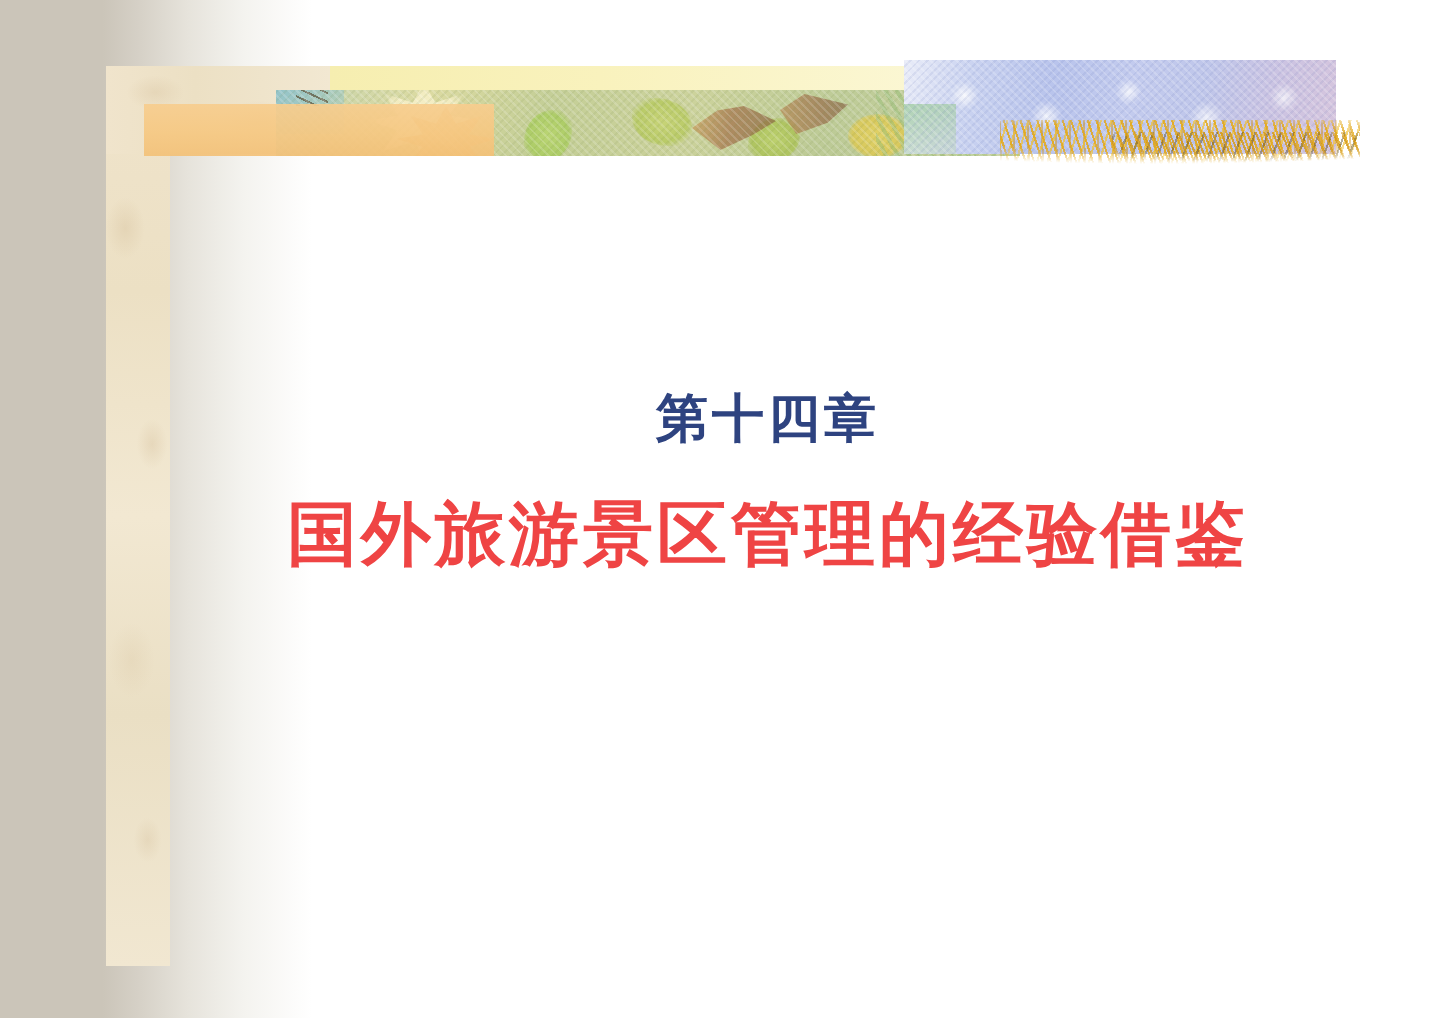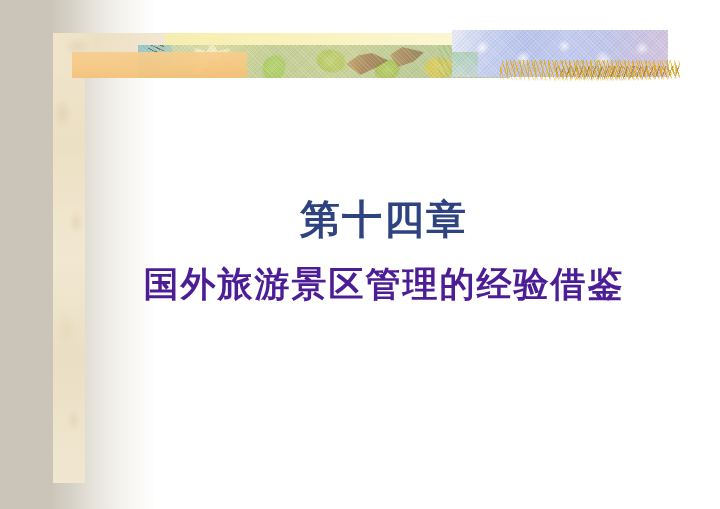--- a/index.html
+++ b/index.html
@@ -242,21 +242,21 @@
 
   
   .title-block {
     position: absolute;
     left: 96px; top: 196px;
     width: 576px;
     text-align: center;
   }
   .title-line-1 {
     font-family: "DejaVu Sans", "Liberation Sans", sans-serif;
-    font-size: 40px;
+    font-size: 26px;
     font-weight: bold;
     letter-spacing: 2px;
     line-height: 1.15;
     margin-bottom: 22px;
     white-space: nowrap;
   }
   .title-line-2 {
     font-family: "DejaVu Sans", "Liberation Sans", sans-serif;
     font-size: 35px;
     font-weight: bold;
@@ -296,16 +296,16 @@
 
   <div class="hydrangea-band">
     <div class="hydrangea-green-edge"></div>
   </div>
 
   <div class="wheat"></div>
   <div class="wheat-2"></div>
 
   <div class="title-block">
     <div class="title-line-1" style="color: rgb(46, 67, 128);">第十四章</div>
-    <div class="title-line-2" style="color: #4c1d95;">国外旅游景区管理的经验借鉴</div>
+    <div class="title-line-2" style="color: #ef4444;">国外旅游景区管理的经验借鉴</div>
   </div>
 
 </div>
 
 </body></html>

